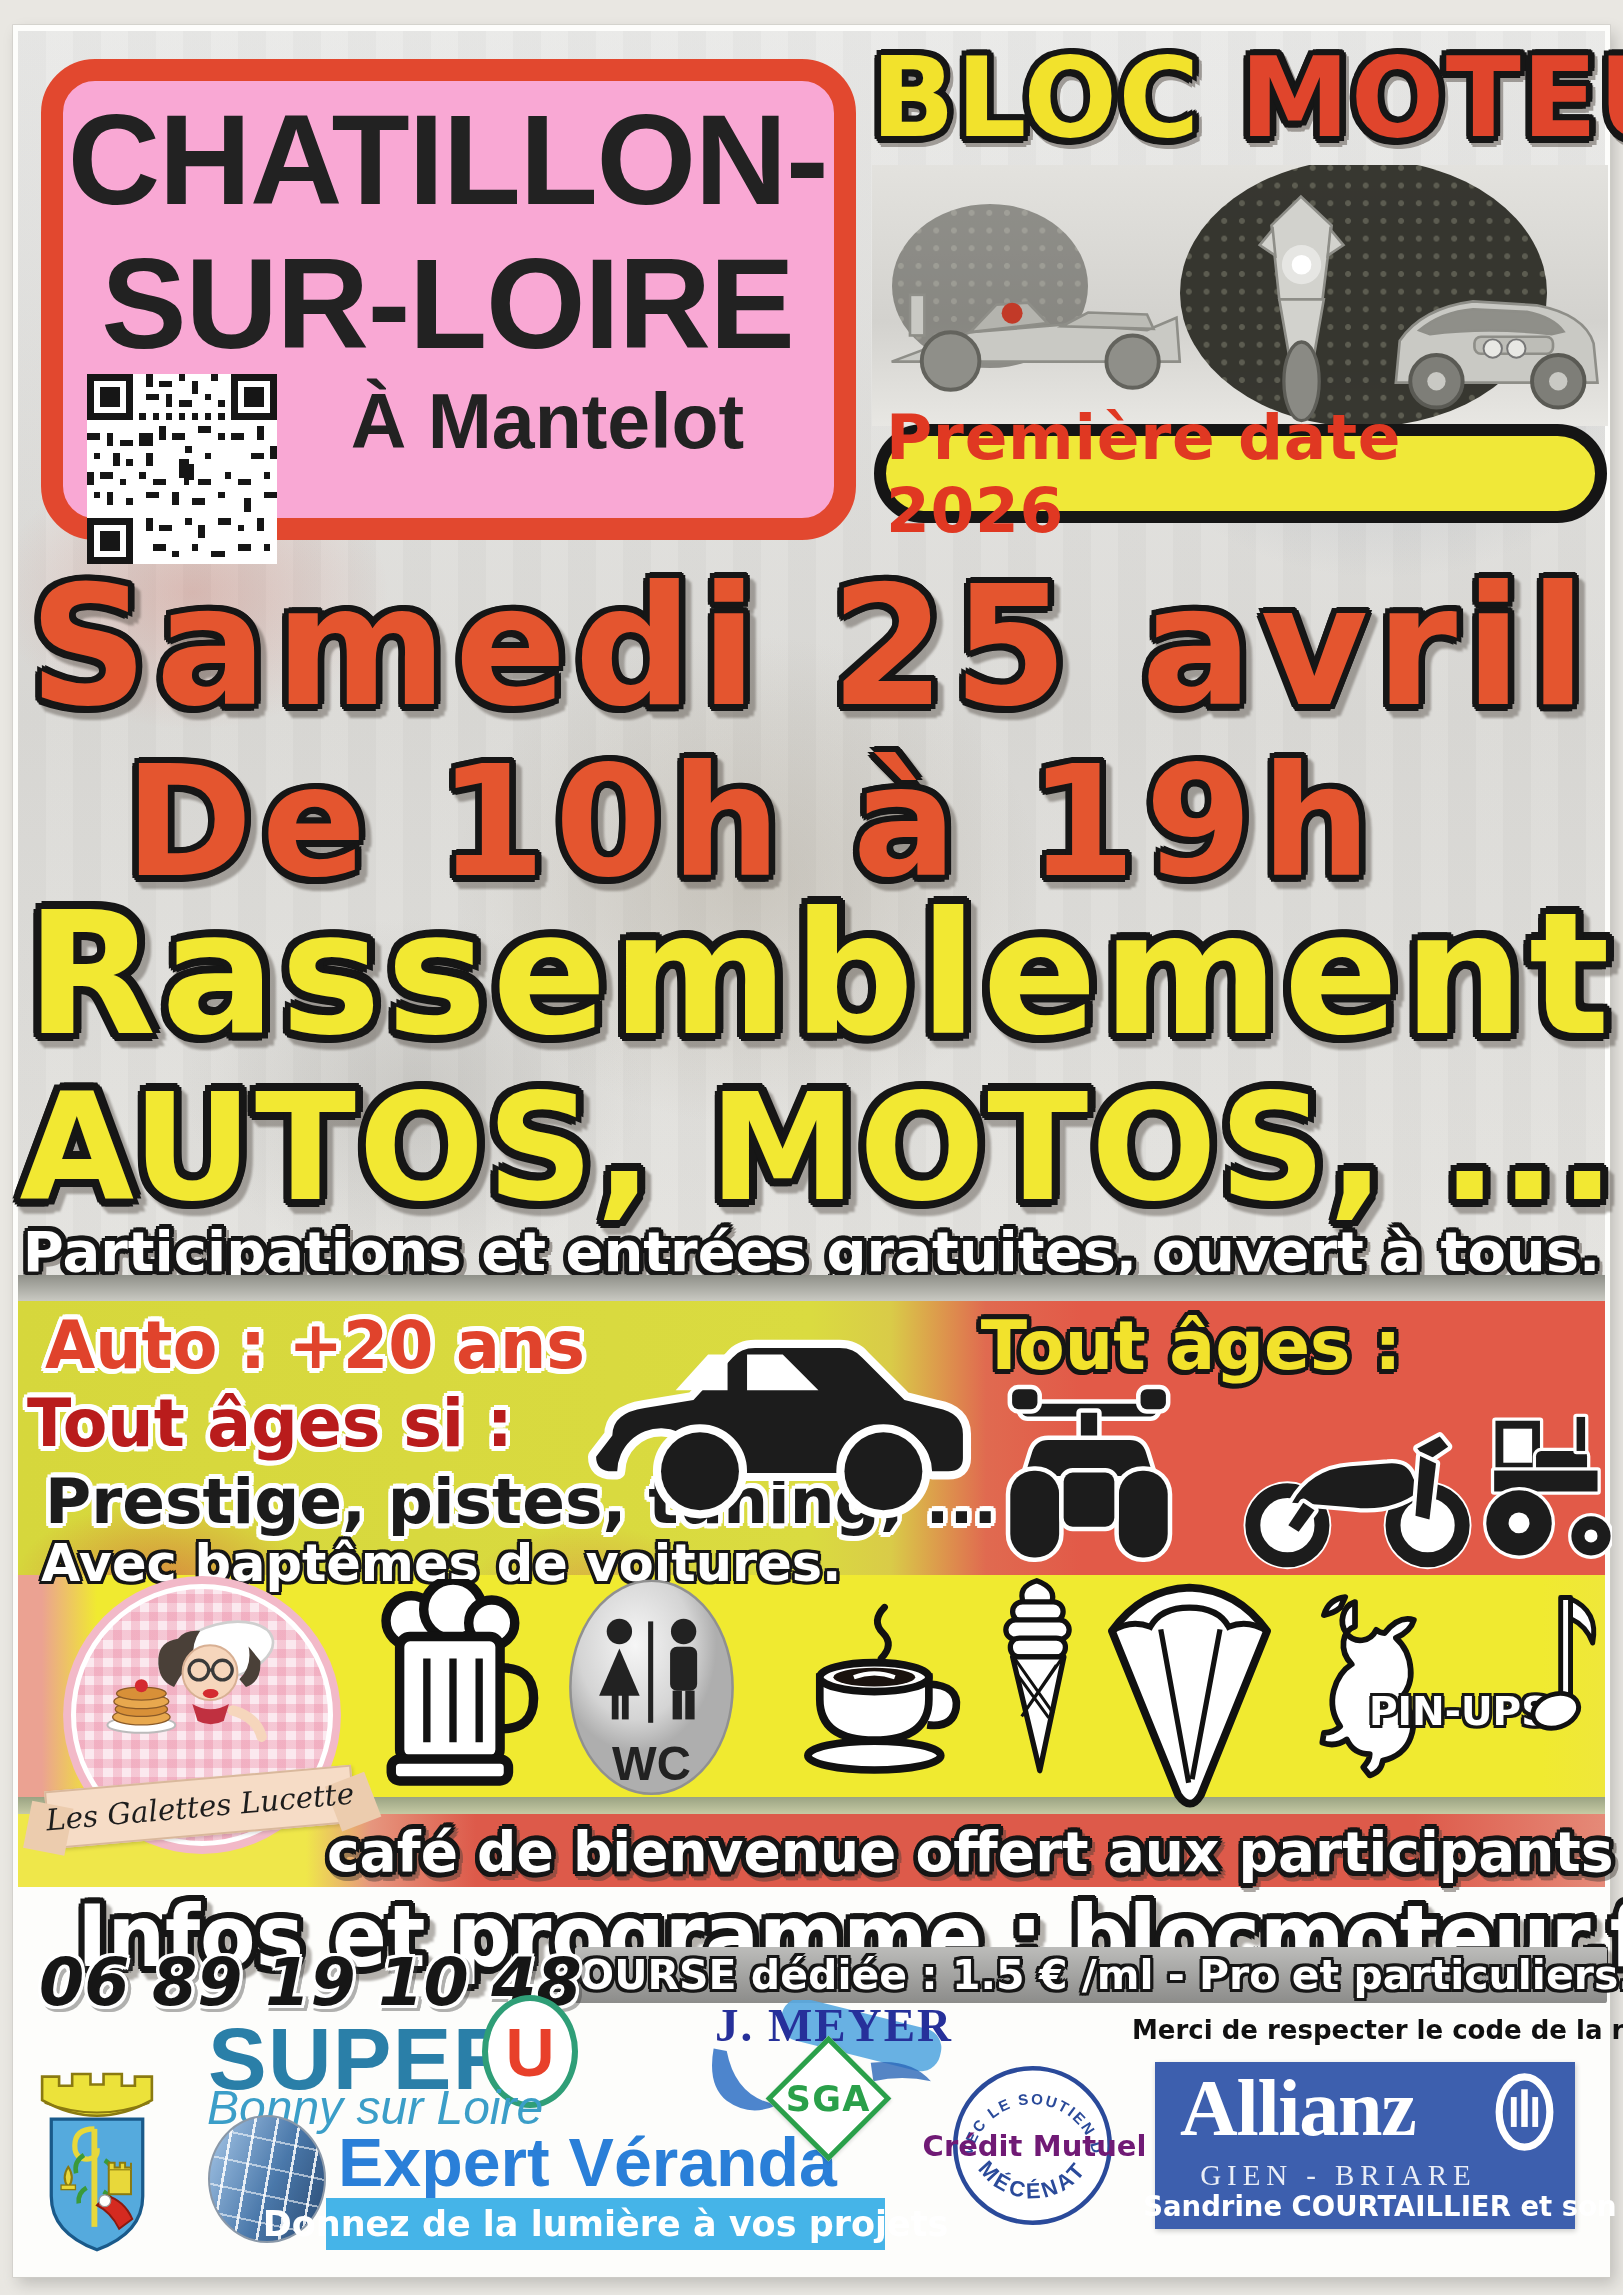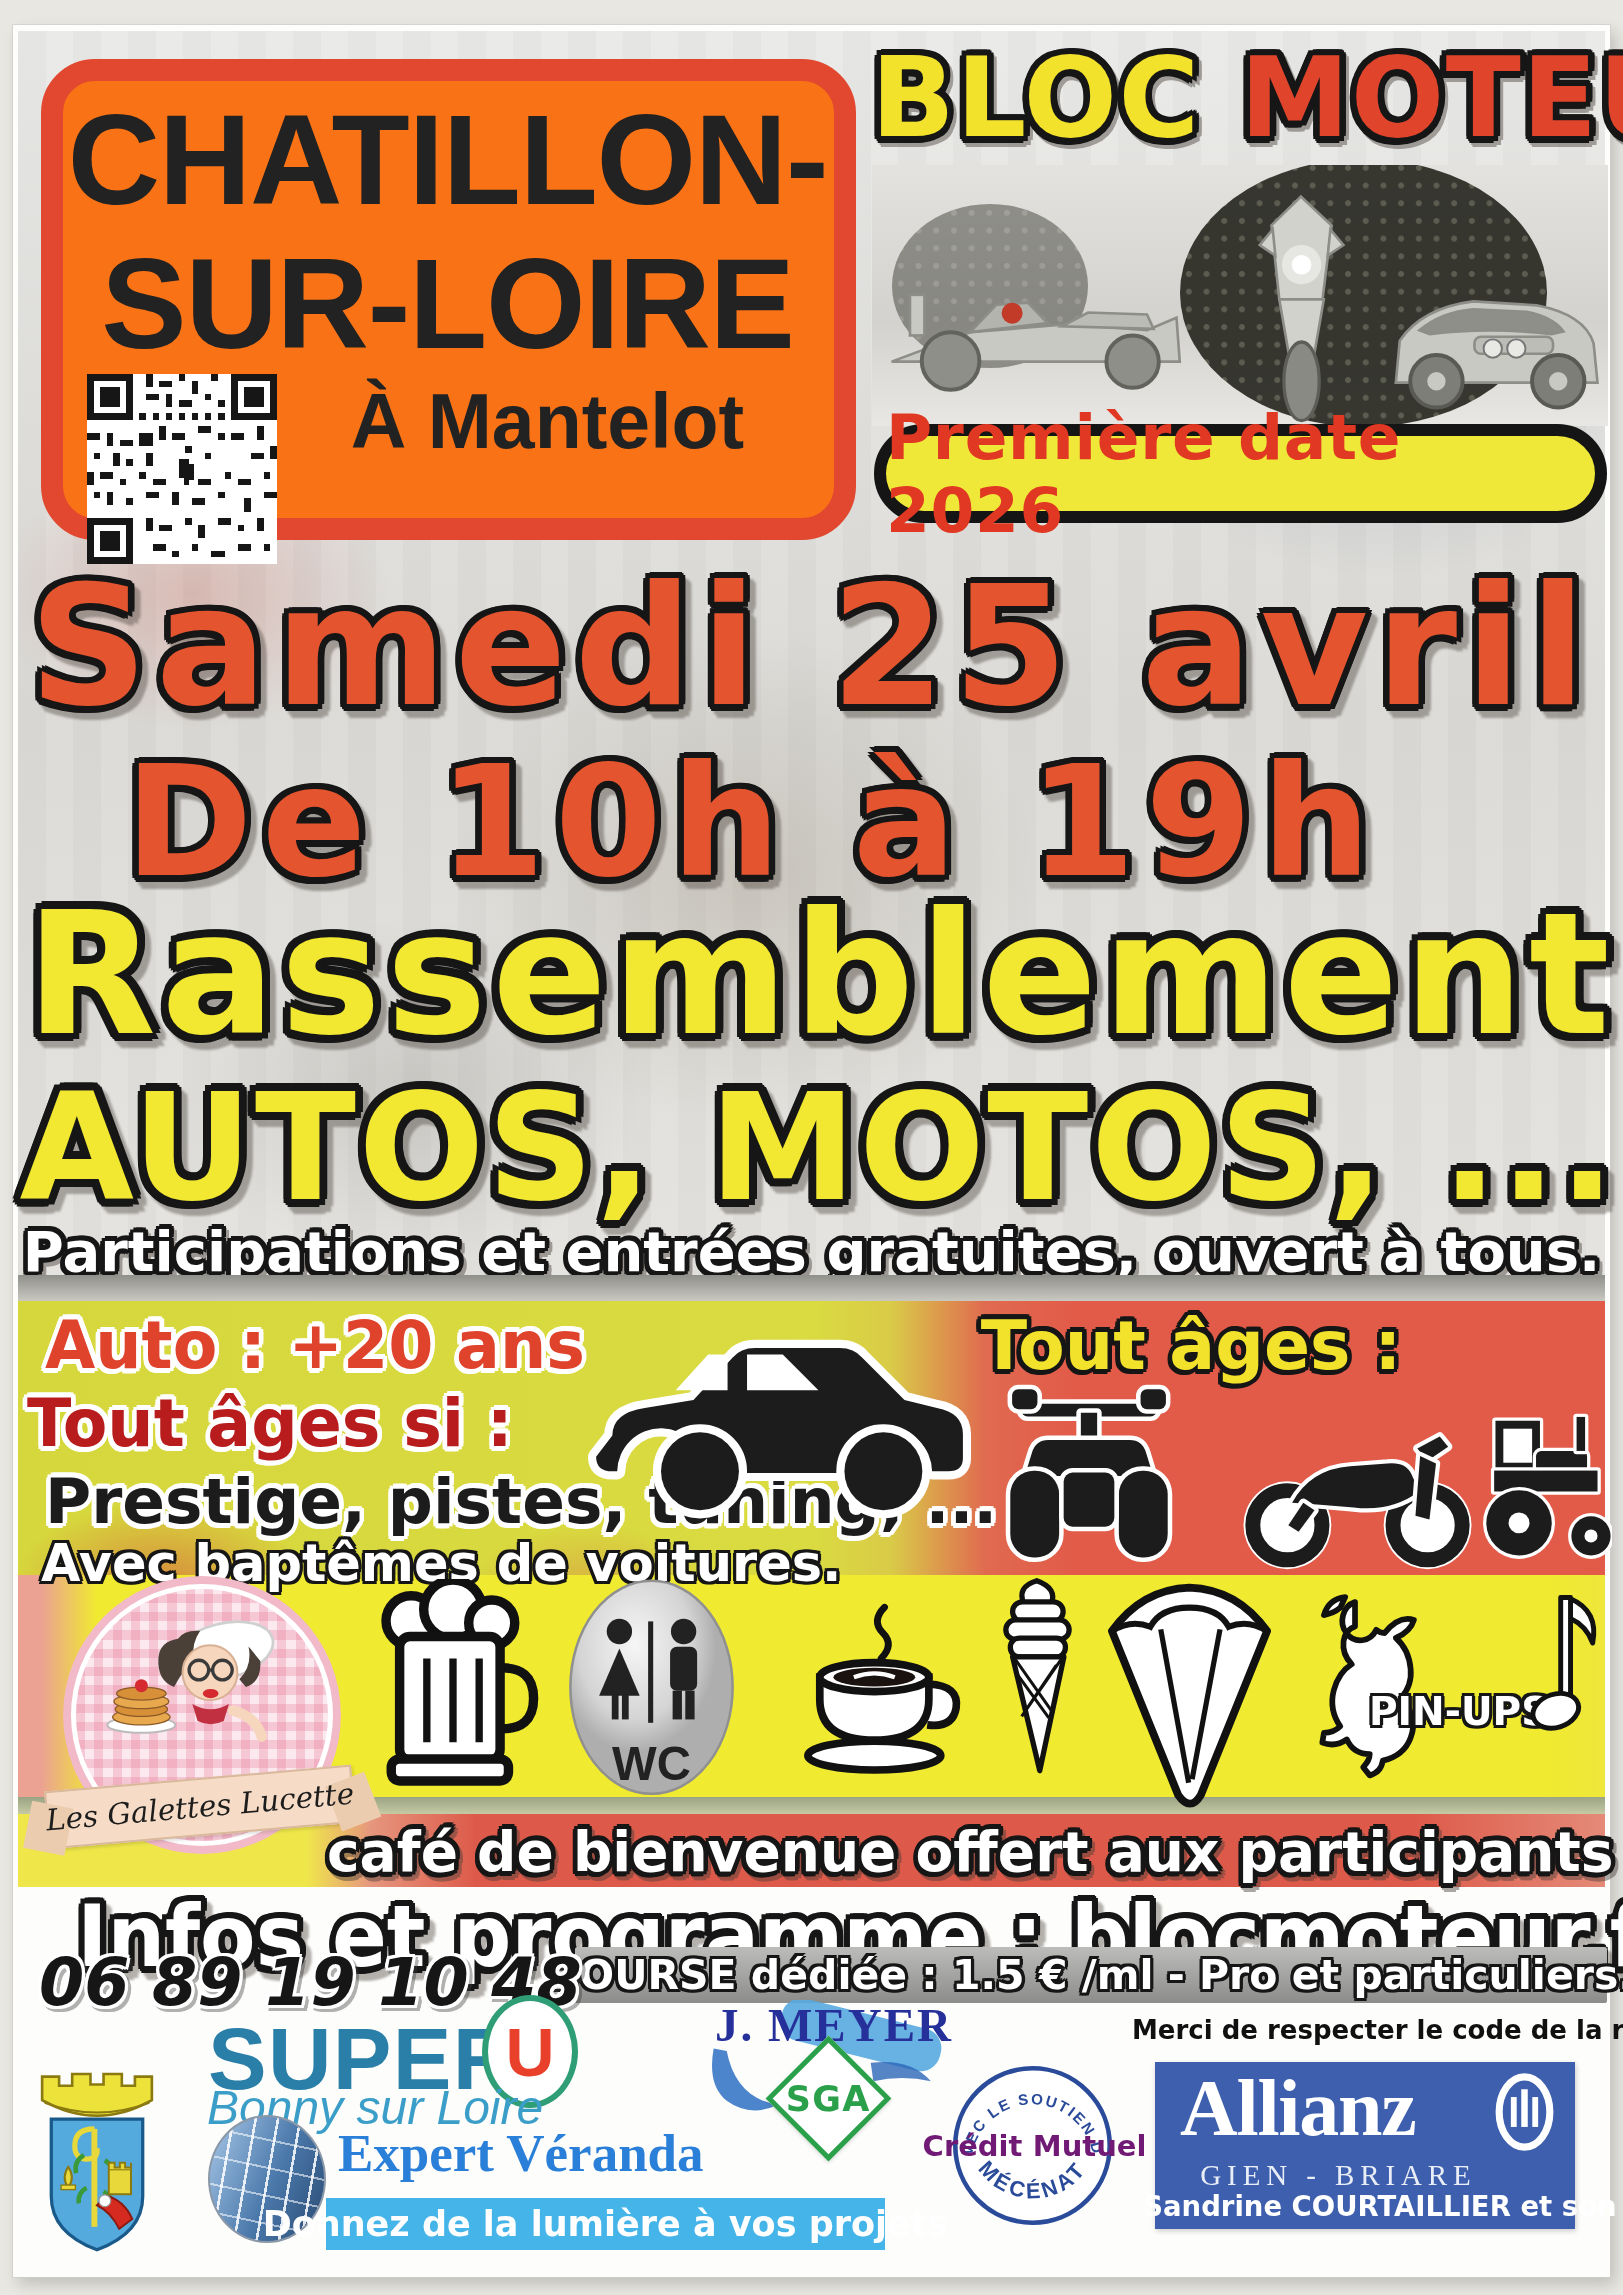--- a/index.html
+++ b/index.html
@@ -25,21 +25,21 @@
   #photo-top{left:18.3px;top:31px;width:1587px;height:1248px;
     background:
       radial-gradient(281px 196px at 11% 45%, rgba(198,62,44,.22), transparent 70%),
       radial-gradient(367px 275px at 86% 28%, rgba(116,128,150,.30), transparent 72%),
       radial-gradient(406px 340px at 46% 68%, rgba(142,130,108,.26), transparent 72%),
       radial-gradient(327px 249px at 25% 85%, rgba(120,118,112,.22), transparent 70%),
       repeating-linear-gradient(90deg, rgba(120,120,126,.06) 0 27.5px, rgba(210,210,214,.07) 27.5px 55px),
       linear-gradient(180deg,#ececea 0%,#dddcd8 55%,#e6e5e1 100%);}
 
   
-  #loc-box{left:41px;top:59px;width:815px;height:481px;background:#f97316;border:22px solid #e2482f;border-radius:54px;}
+  #loc-box{left:41px;top:59px;width:815px;height:481px;background:#f9a8d4;border:22px solid #e2482f;border-radius:54px;}
   .loc-line{left:0;width:769px;text-align:center;color:#222;font-family:"Liberation Sans",sans-serif;font-weight:bold;letter-spacing:-1.3px}
 
   
   #brand{left:871px;top:34px;width:740px;text-align:center;font-size:110px;font-weight:bold;letter-spacing:1.3px;white-space:nowrap}
   #brand .y{color:#f2e22c}
   #brand .r{color:#e0452c}
 
   
   #vehicles{left:872px;top:165px;width:736px;height:261px;overflow:hidden;
     background:linear-gradient(180deg,#e3e2de 0%,#d3d2ce 60%,#e8e7e3 100%)}
@@ -85,21 +85,21 @@
   
   #superu-text{left:208px;top:2008px;font-size:88px;font-weight:bold;color:#2a7fa8;font-family:"Liberation Sans",sans-serif;letter-spacing:1.3px}
   #superu-logo{left:482px;top:1995px;width:96px;height:113px;border-radius:50%;background:#fff;border:6.5px solid #2f9e77;display:flex;align-items:center;justify-content:center}
   #superu-logo span{color:#e8402a;font-size:68px;font-weight:bold;font-family:"Liberation Sans",sans-serif}
   #bonny{left:207px;top:2080px;font-size:48px;font-style:italic;color:#3b9ec8;font-family:"Liberation Sans",sans-serif}
   #veranda-oval{left:208px;top:2115px;width:118px;height:128px;border-radius:50%;border:2px solid #8a98a8;
     background:
       repeating-linear-gradient(100deg, rgba(255,255,255,.85) 0 2.6px, transparent 2.6px 22px),
       repeating-linear-gradient(12deg, rgba(255,255,255,.55) 0 2px, transparent 2px 27.5px),
       linear-gradient(115deg,#a8c8e8,#4a78aa 55%,#2a4a72)}
-  #veranda-name{left:338px;top:2123px;font-size:53px;font-weight:bold;color:#2a7fd8;font-family:Liberation Serif, serif;white-space:nowrap}
+  #veranda-name{left:338px;top:2123px;font-size:68px;font-weight:bold;color:#2a7fd8;font-family:Liberation Sans, sans-serif;white-space:nowrap}
   #veranda-band{left:326px;top:2198px;width:559px;height:52px;background:#45b4e8;display:flex;align-items:center;justify-content:center}
   #veranda-band span{color:#fff;font-size:35px;font-weight:bold;white-space:nowrap}
   #jmeyer-name{left:715px;top:1998px;font-size:47px;font-weight:bold;color:#26309a;font-family:"Liberation Serif",serif;letter-spacing:2px;white-space:nowrap}
   #sga-diamond{left:784px;top:2054px;width:89px;height:89px;background:#fff;border:5.9px solid #2aa04a;transform:rotate(45deg);display:flex;align-items:center;justify-content:center;box-shadow:1.3px 1.3px 3.9px rgba(0,0,0,.15)}
   #sga-diamond span{transform:rotate(-45deg);color:#2aa04a;font-size:35px;font-weight:bold;letter-spacing:1.3px}
   #cm-center{left:961px;top:2129px;width:147px;display:flex;align-items:center;justify-content:center;gap:5.2px}
   #cm-center .t{color:#701a75;font-size:29px;font-weight:bold}
   #cm-center .lg{width:15.7px;height:15.7px;background:#e0302a;transform:rotate(45deg);border-radius:3.3px}
   #allianz{left:1155px;top:2062px;width:420px;height:167px;background:#3d5fae;box-shadow:1.3px 2px 5.2px rgba(0,0,0,.2)}
   #allianz .name{position:absolute;left:25px;top:1.3px;color:#fff;font-size:80px;font-weight:bold;font-family:"Liberation Serif",serif;letter-spacing:-1.3px}

